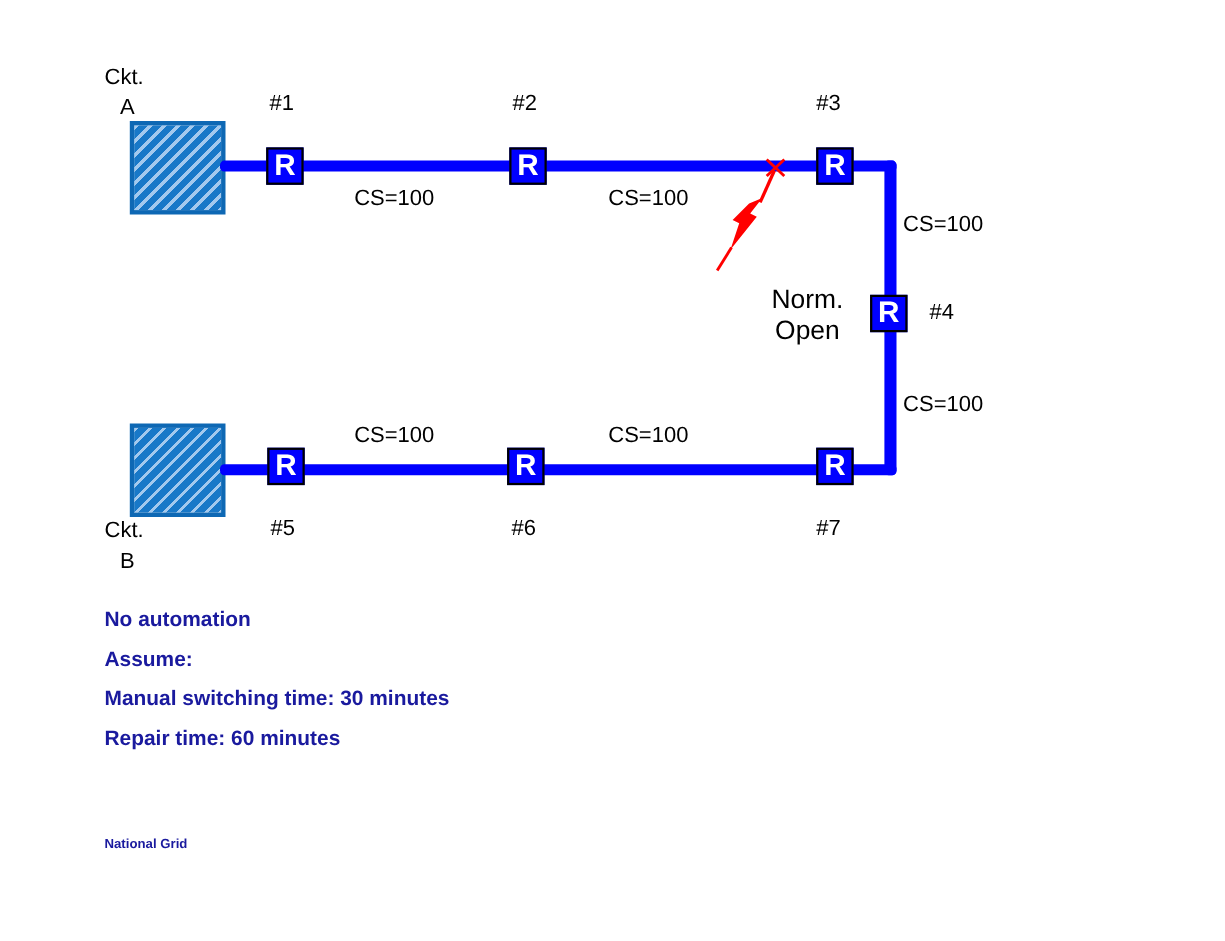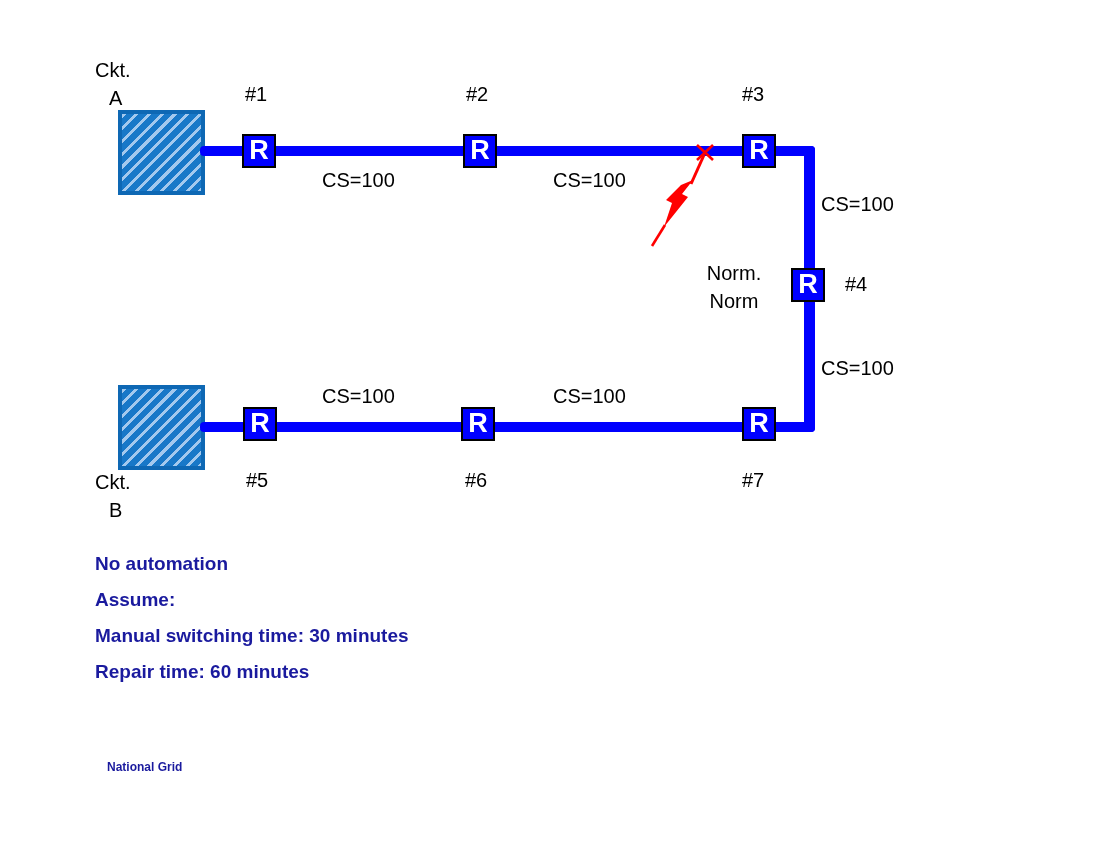--- a/index.html
+++ b/index.html
@@ -15,26 +15,26 @@
   }
   .recloser {
     position:absolute; z-index:3; width:30px; height:30px;
     background:#0000ff; border:2px solid #000000;
     color:#ffffff; font-weight:bold; font-size:27px; line-height:29px; text-align:center;
   }
   .dlabel { position:absolute; z-index:4; font-size:20px; color:#000000; white-space:nowrap; }
   .ckt-label { position:absolute; z-index:4; font-size:20px; color:#000000; line-height:28px; }
   .ckt-label .second { padding-left:14px; }
   .norm-open { position:absolute; z-index:4; left:698px; top:259px; width:72px;
-    text-align:center; font-size:20px; color:#000000; line-height:28px; }
+    text-align:center; font-size:24px; color:#000000; line-height:28px; }
   .fault { position:absolute; z-index:5; left:630px; top:130px; }
   .assume { position:absolute; z-index:4; left:95px; top:546px;
     color:#1a1a9e; font-weight:bold; font-size:19px; line-height:36px; }
   .footer-brand { position:absolute; z-index:4; left:95px; top:760px;
-    font-size:12px; font-weight:bold; color:#1a1a9e;margin-left:12px; }
+    font-size:12px; font-weight:bold; color:#1a1a9e; }
   .page-number { position:absolute; z-index:4; left:1007px; top:759px;
     font-size:13px; color:#0f172a; }
 </style>
 </head>
 <body>
 
 <div class="slide">
 
   <div class="hline" style="left:200px; top:146px; width:615px; height:10px;"></div>
   <div class="vline" style="left:804px; top:146px; width:11px; height:286px;"></div>
@@ -70,21 +70,21 @@
 
   <div class="dlabel" style="left:322px; top:169px;">CS=100</div>
   <div class="dlabel" style="left:553px; top:169px;">CS=100</div>
   <div class="dlabel" style="left:821px; top:193px;">CS=100</div>
   <div class="dlabel" style="left:821px; top:357px;">CS=100</div>
   <div class="dlabel" style="left:322px; top:385px;">CS=100</div>
   <div class="dlabel" style="left:553px; top:385px;">CS=100</div>
 
   <div class="norm-open">
     <div>Norm.</div>
-    <div>Norm</div>
+    <div>Open</div>
   </div>
 
   <svg class="fault" width="100" height="122" viewBox="0 0 100 122">
     <line x1="67" y1="15" x2="83" y2="30" stroke="#ff0000" stroke-width="2.6"></line>
     <line x1="83" y1="15" x2="67" y2="30" stroke="#ff0000" stroke-width="2.6"></line>
     <line x1="74" y1="25" x2="61" y2="54" stroke="#ff0000" stroke-width="3"></line>
     <path d="M63,50 L52,64 L58,67 L34,97 L42,73 L36,70 L51,55 Z" fill="#ff0000"></path>
     <line x1="35" y1="95" x2="22" y2="116" stroke="#ff0000" stroke-width="2.6"></line>
   </svg>
 

